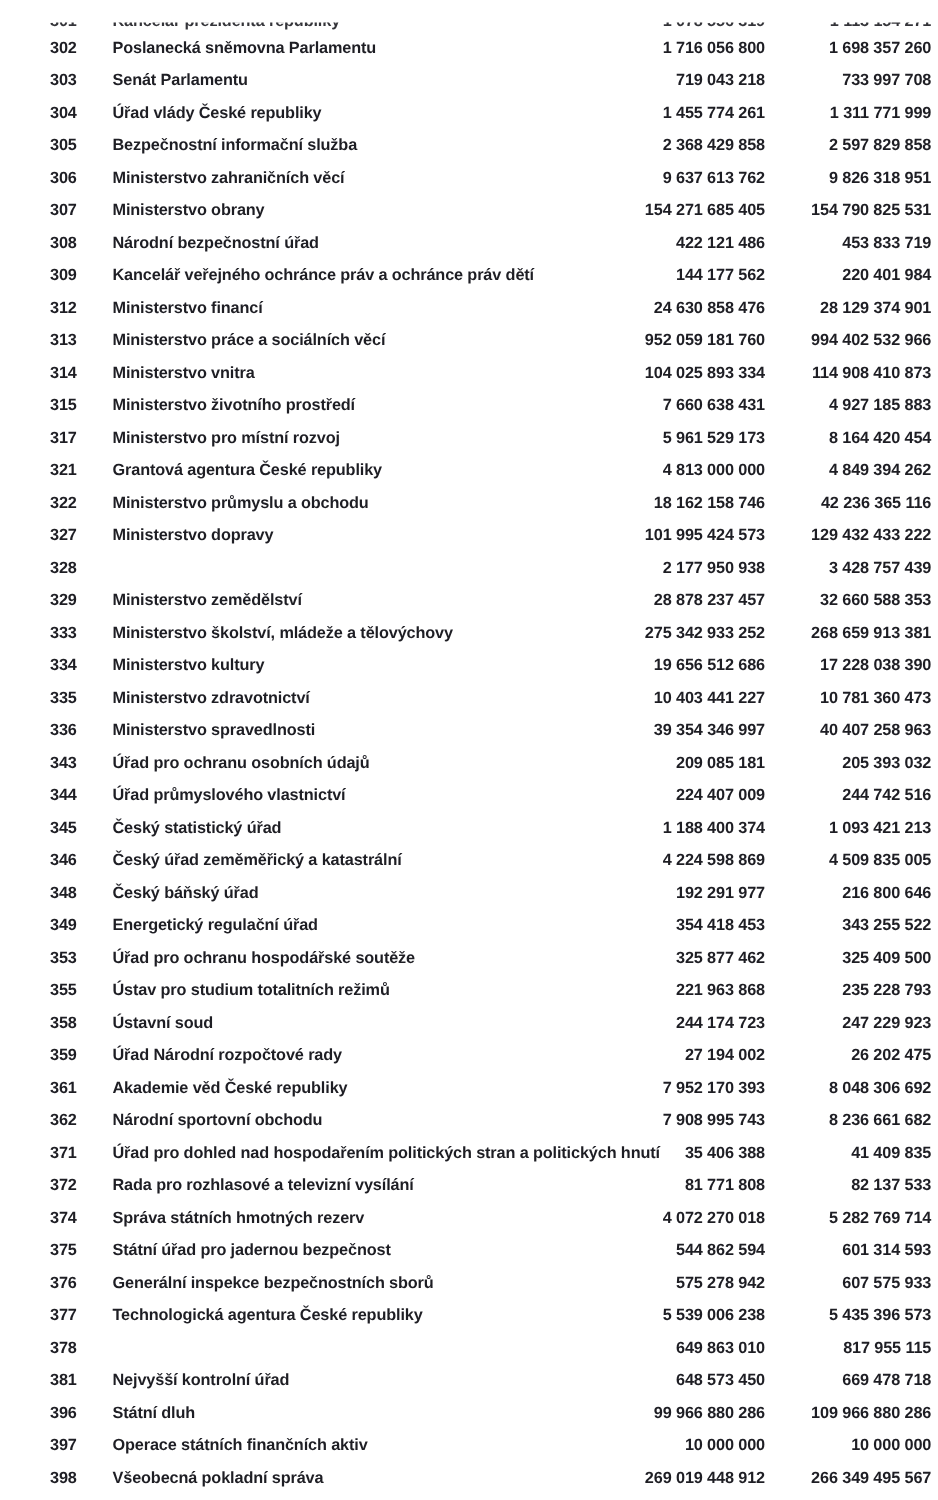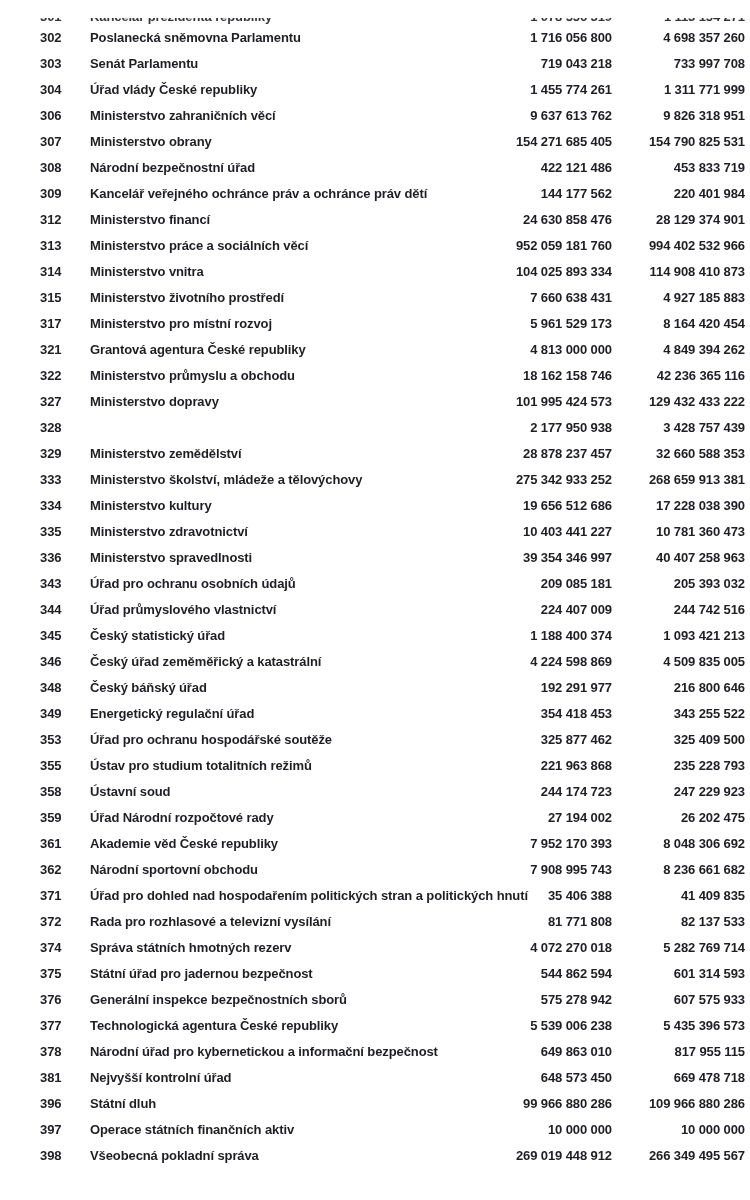--- a/index.html
+++ b/index.html
@@ -57,37 +57,43 @@
       <span class="cell code">301</span>
       <span class="cell name">Kancelář prezidenta republiky</span>
       <span class="cell a1">1 078 556 319</span>
       <span class="cell a2">1 113 154 271</span>
     </div>
 
   <div class="row">
     <span class="cell code">302</span>
     <span class="cell name">Poslanecká sněmovna Parlamentu</span>
     <span class="cell a1">1 716 056 800</span>
-    <span class="cell a2">4 698 357 260</span>
+    <span class="cell a2">1 698 357 260</span>
   </div>
 
   <div class="row">
     <span class="cell code">303</span>
     <span class="cell name">Senát Parlamentu</span>
     <span class="cell a1">719 043 218</span>
     <span class="cell a2">733 997 708</span>
   </div>
 
   <div class="row">
     <span class="cell code">304</span>
     <span class="cell name">Úřad vlády České republiky</span>
     <span class="cell a1">1 455 774 261</span>
     <span class="cell a2">1 311 771 999</span>
   </div>
 
+  <div class="row">
+    <span class="cell code">305</span>
+    <span class="cell name">Bezpečnostní informační služba</span>
+    <span class="cell a1">2 368 429 858</span>
+    <span class="cell a2">2 597 829 858</span>
+  </div>
 
   <div class="row">
     <span class="cell code">306</span>
     <span class="cell name">Ministerstvo zahraničních věcí</span>
     <span class="cell a1">9 637 613 762</span>
     <span class="cell a2">9 826 318 951</span>
   </div>
 
   <div class="row">
     <span class="cell code">307</span>
@@ -329,21 +335,20 @@
 
   <div class="row">
     <span class="cell code">377</span>
     <span class="cell name">Technologická agentura České republiky</span>
     <span class="cell a1">5 539 006 238</span>
     <span class="cell a2">5 435 396 573</span>
   </div>
 
   <div class="row">
     <span class="cell code">378</span>
-    <span class="cell name">Národní úřad pro kybernetickou a informační bezpečnost</span>
     <span class="cell a1">649 863 010</span>
     <span class="cell a2">817 955 115</span>
   </div>
 
   <div class="row">
     <span class="cell code">381</span>
     <span class="cell name">Nejvyšší kontrolní úřad</span>
     <span class="cell a1">648 573 450</span>
     <span class="cell a2">669 478 718</span>
   </div>

